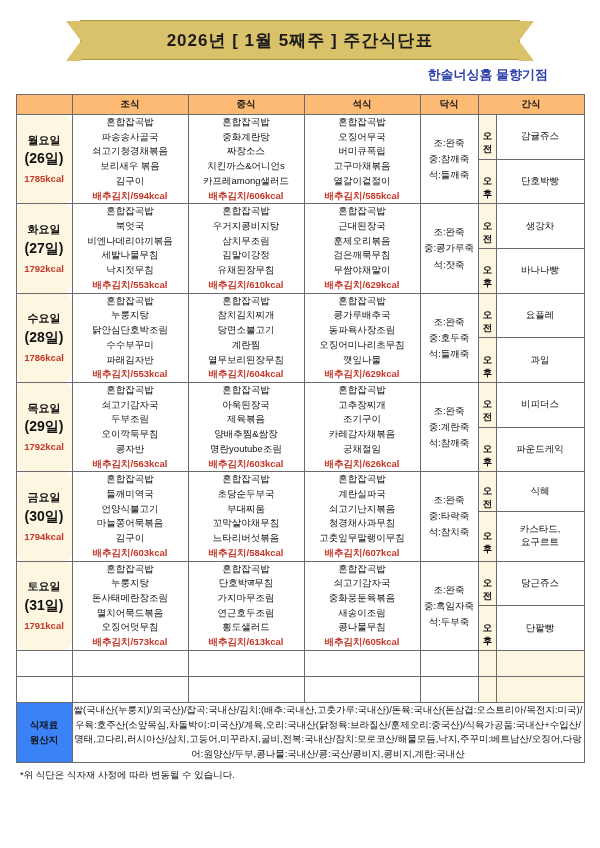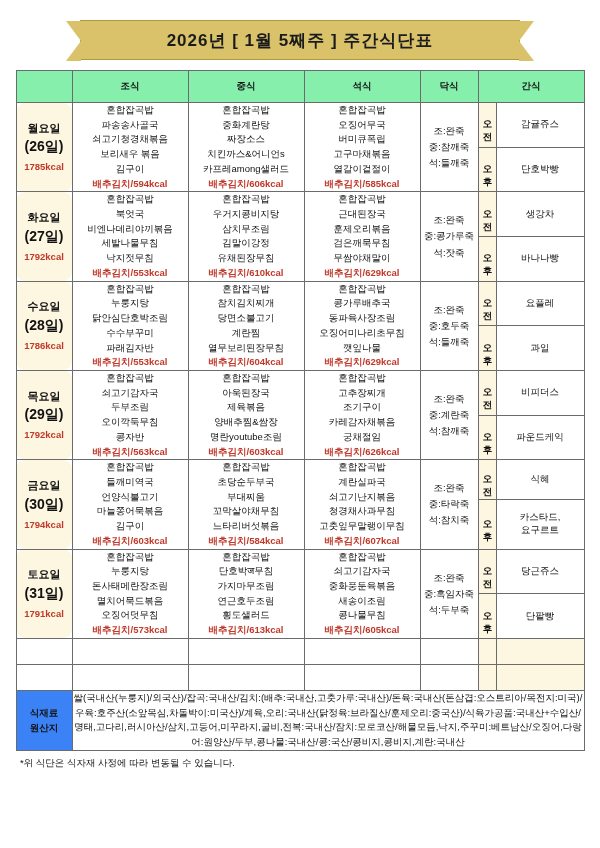--- a/index.html
+++ b/index.html
@@ -73,22 +73,22 @@
   }
   .menu-table td, .menu-table th {
     border: 1px solid #6b6b6b;
     padding: 0;
     text-align: center;
     vertical-align: middle;
     font-size: 9.5px;
     color: #111;
   }
   thead th {
-    background: #86efac;
-    height: 32px;
+    background: #fdba74;
+    height: 20px;
     font-size: 11px;
     font-weight: bold;
     color: #1b1b1b;
   }
   .col-day   { width: 56px; }
   .col-meal  { width: 116px; }
   .col-snackmeal { width: 58px; }
   .col-vert  { width: 18px; }
   .col-snack { width: 88px; }
 
@@ -155,20 +155,21 @@
 </style>
 </head>
 <body>
 
 <div class="page">
 
   <div class="header-wrap">
     <div class="title-banner">
       <span class="title-text">2026년  [ 1월   5째주 ]  주간식단표</span>
     </div>
+    <div class="org-line">한솔너싱홈 물향기점</div>
   </div>
 
   <table class="menu-table">
     <colgroup>
       <col class="col-day">
         <col class="col-meal">
         <col class="col-meal">
         <col class="col-meal">
       <col class="col-snackmeal">
         <col class="col-vert">

